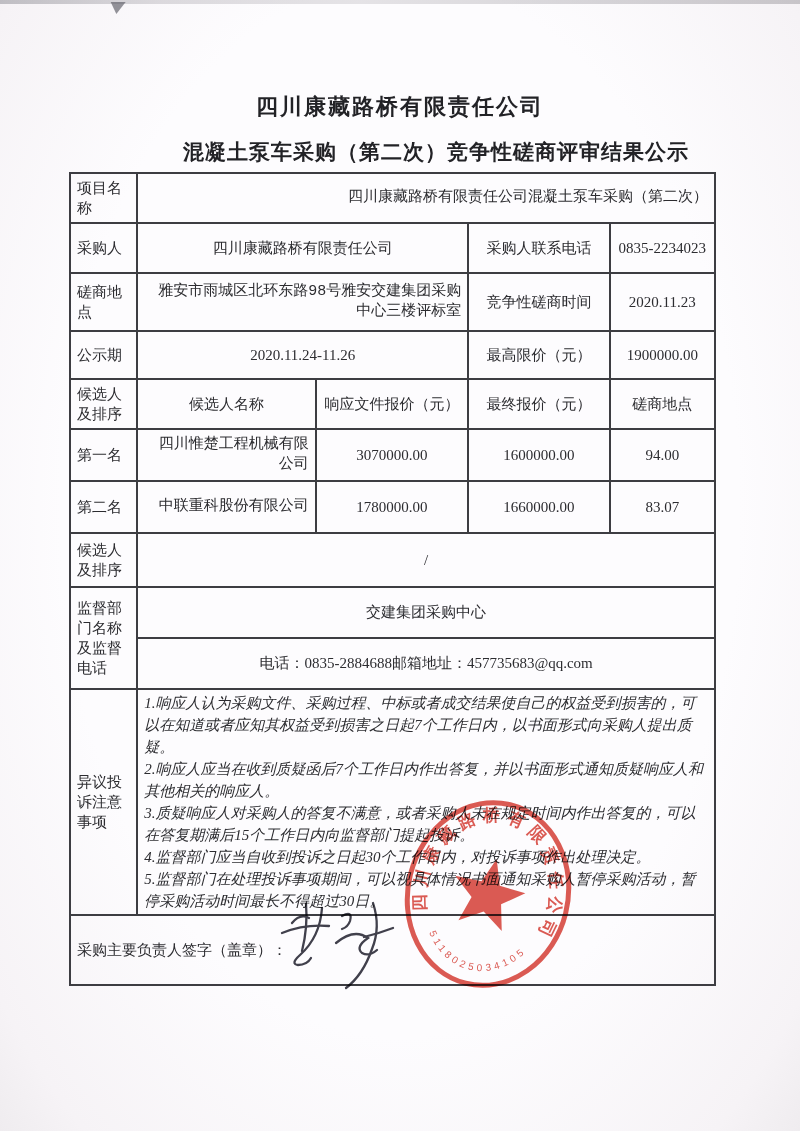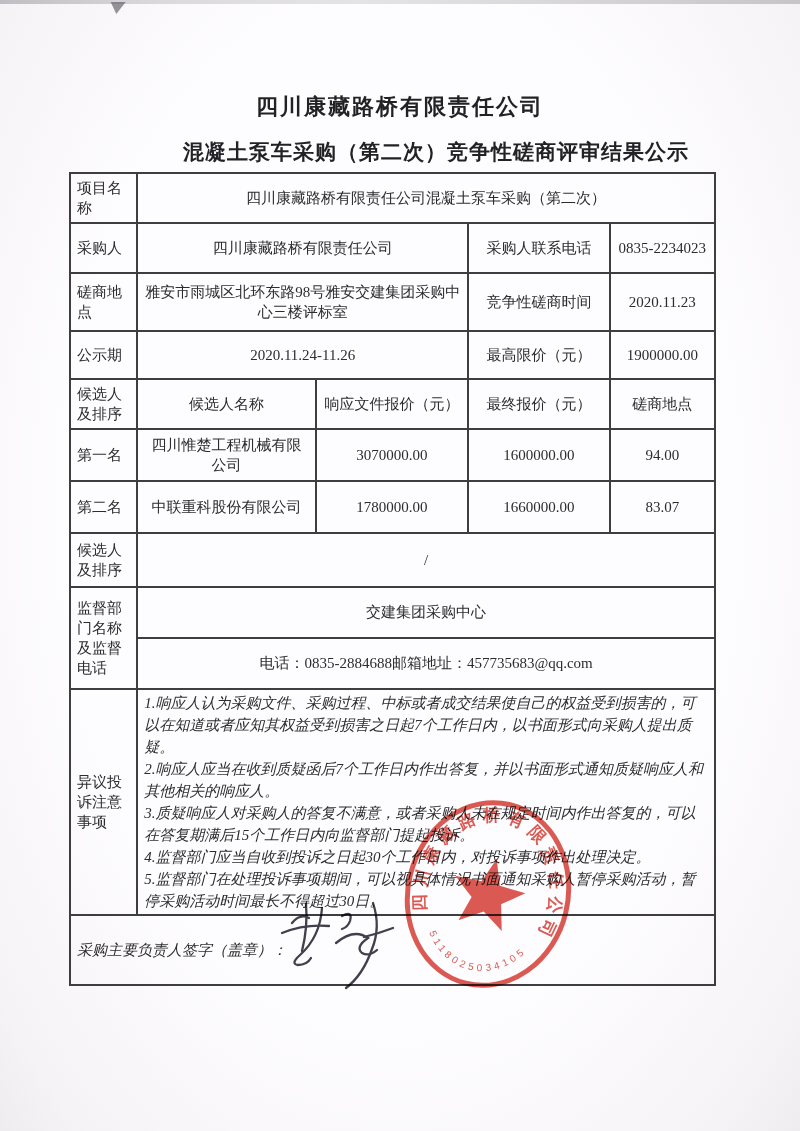--- a/index.html
+++ b/index.html
@@ -45,24 +45,24 @@
   }
   table.doc td{
     border:2px solid #3d3d42;
     padding:2px 6px;
     vertical-align:middle;
     line-height:1.35;
     overflow:hidden;
   }
   td.lbl{padding-left:7px;padding-right:4px;text-align:left;border-radius:21px;}
   td.ctr{text-align:center;}
-  td.lft{text-align:center;padding-left:8px;}
+  td.lft{text-align:right;padding-left:8px;font-family:Liberation Mono, monospace;}
   td.notice{vertical-align:top;padding:8px 8px 4px 9px;font-style:italic;}
   .notice-line{line-height:22px;}
-  td.sig-row{padding-left:10px;font-size:15px;font-style:italic;}
+  td.sig-row{padding-left:10px;font-size:15px;}
   .seal{
     position:absolute;left:396px;top:794px;
     mix-blend-mode:multiply;pointer-events:none;
   }
   .signature{
     position:absolute;left:276px;top:893px;
     mix-blend-mode:multiply;pointer-events:none;
   }
 </style>
 </head>

